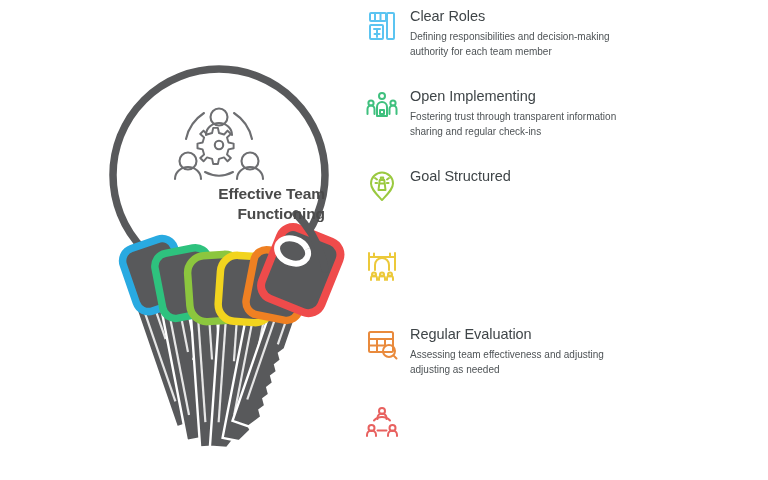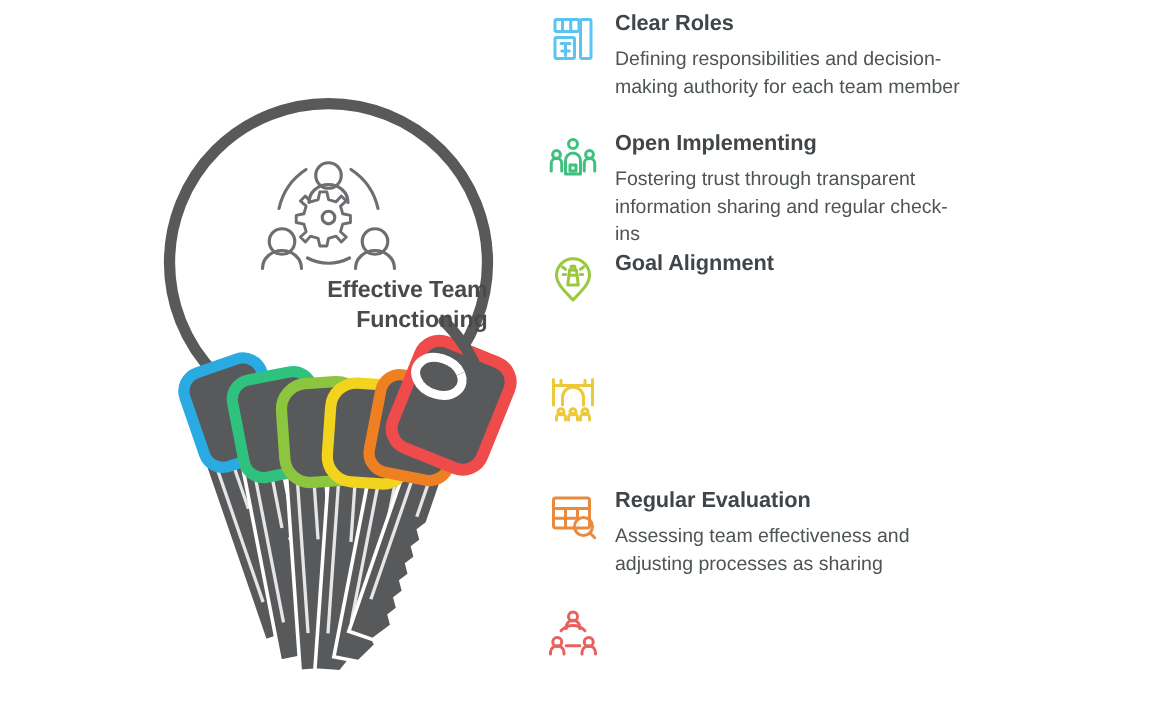--- a/index.html
+++ b/index.html
@@ -69,28 +69,28 @@
     align-items: flex-start;
     justify-content: flex-start;
     padding-top: 2px;
     box-sizing: border-box;
   }
   .item-body {
     padding-top: 0px;
   }
   .item-title {
     font-size: 14.5px;
-    font-weight: bold;
+    font-weight: normal;
     color: #3f4548;
     line-height: 1.2;
     letter-spacing: -0.05px;
     margin: 0 0 5px 0;
   }
   .item-desc {
-    font-size: 13px;
+    font-size: 10px;
     color: #4e5356;
     line-height: 1.42;
     margin: 0;
     max-width: 232px;
   }
 </style>
 </head>
 <body>
 
 <div id="canvas">
@@ -231,21 +231,21 @@
       <div class="item-icon">
         <svg width="32" height="32" viewBox="0 0 32 32" fill="none" stroke="#9ac93f" stroke-width="2" stroke-linecap="round" stroke-linejoin="round">
           <path d="M16 30c6-6.5 11-11 11-16.5A11 11 0 0 0 5 13.5C5 19 10 23.5 16 30z"></path>
           <path d="M12.5 20h7l-1.2-10h-4.6z"></path>
           <path d="M13.8 13.5h4.4"></path>
           <path d="M14.8 10V7.5h2.4V10"></path>
           <path d="M9 8l2 1.5M23 8l-2 1.5M9.5 13h1.6M20.9 13h1.6"></path>
         </svg>
       </div>
       <div class="item-body">
-        <div class="item-title">Goal Alignment</div>
+        <div class="item-title">Goal Structured</div>
       </div>
     </div>
 
     <div class="item" style="top:248px;">
       <div class="item-icon">
         <svg width="32" height="32" viewBox="0 0 32 32" fill="none" stroke="#ecc93a" stroke-width="2" stroke-linecap="round" stroke-linejoin="round">
           <path d="M3 20V7h26v13"></path>
           <path d="M9 20v-5a7 7 0 0 1 14 0v5"></path>
           <path d="M3 7V3M8 7V3.5M24 7V3.5M29 7V3"></path>
           <circle cx="8" cy="24.5" r="2"></circle>
@@ -262,21 +262,21 @@
       <div class="item-icon">
         <svg width="32" height="32" viewBox="0 0 32 32" fill="none" stroke="#e98a3c" stroke-width="2" stroke-linecap="round" stroke-linejoin="round">
           <rect x="3" y="4" width="24" height="20" rx="1.5"></rect>
           <path d="M3 11h24M11 11v13M19 11v6M3 17.5h16"></path>
           <circle cx="23" cy="23" r="6"></circle>
           <path d="M27.4 27.4L30.5 30.5"></path>
         </svg>
       </div>
       <div class="item-body">
         <div class="item-title">Regular Evaluation</div>
-        <div class="item-desc">Assessing team effectiveness and adjusting processes as sharing</div>
+        <div class="item-desc">Assessing team effectiveness and adjusting adjusting as needed</div>
       </div>
     </div>
 
     <div class="item" style="top:404px;">
       <div class="item-icon">
         <svg width="32" height="32" viewBox="0 0 32 32" fill="none" stroke="#e8615f" stroke-width="2" stroke-linecap="round" stroke-linejoin="round">
           <circle cx="16" cy="5" r="3"></circle>
           <path d="M11.5 13v-1a4.5 4.5 0 0 1 9 0v1"></path>
           <circle cx="5.5" cy="22" r="3"></circle>
           <path d="M1 30v-1a4.5 4.5 0 0 1 9 0v1"></path>

